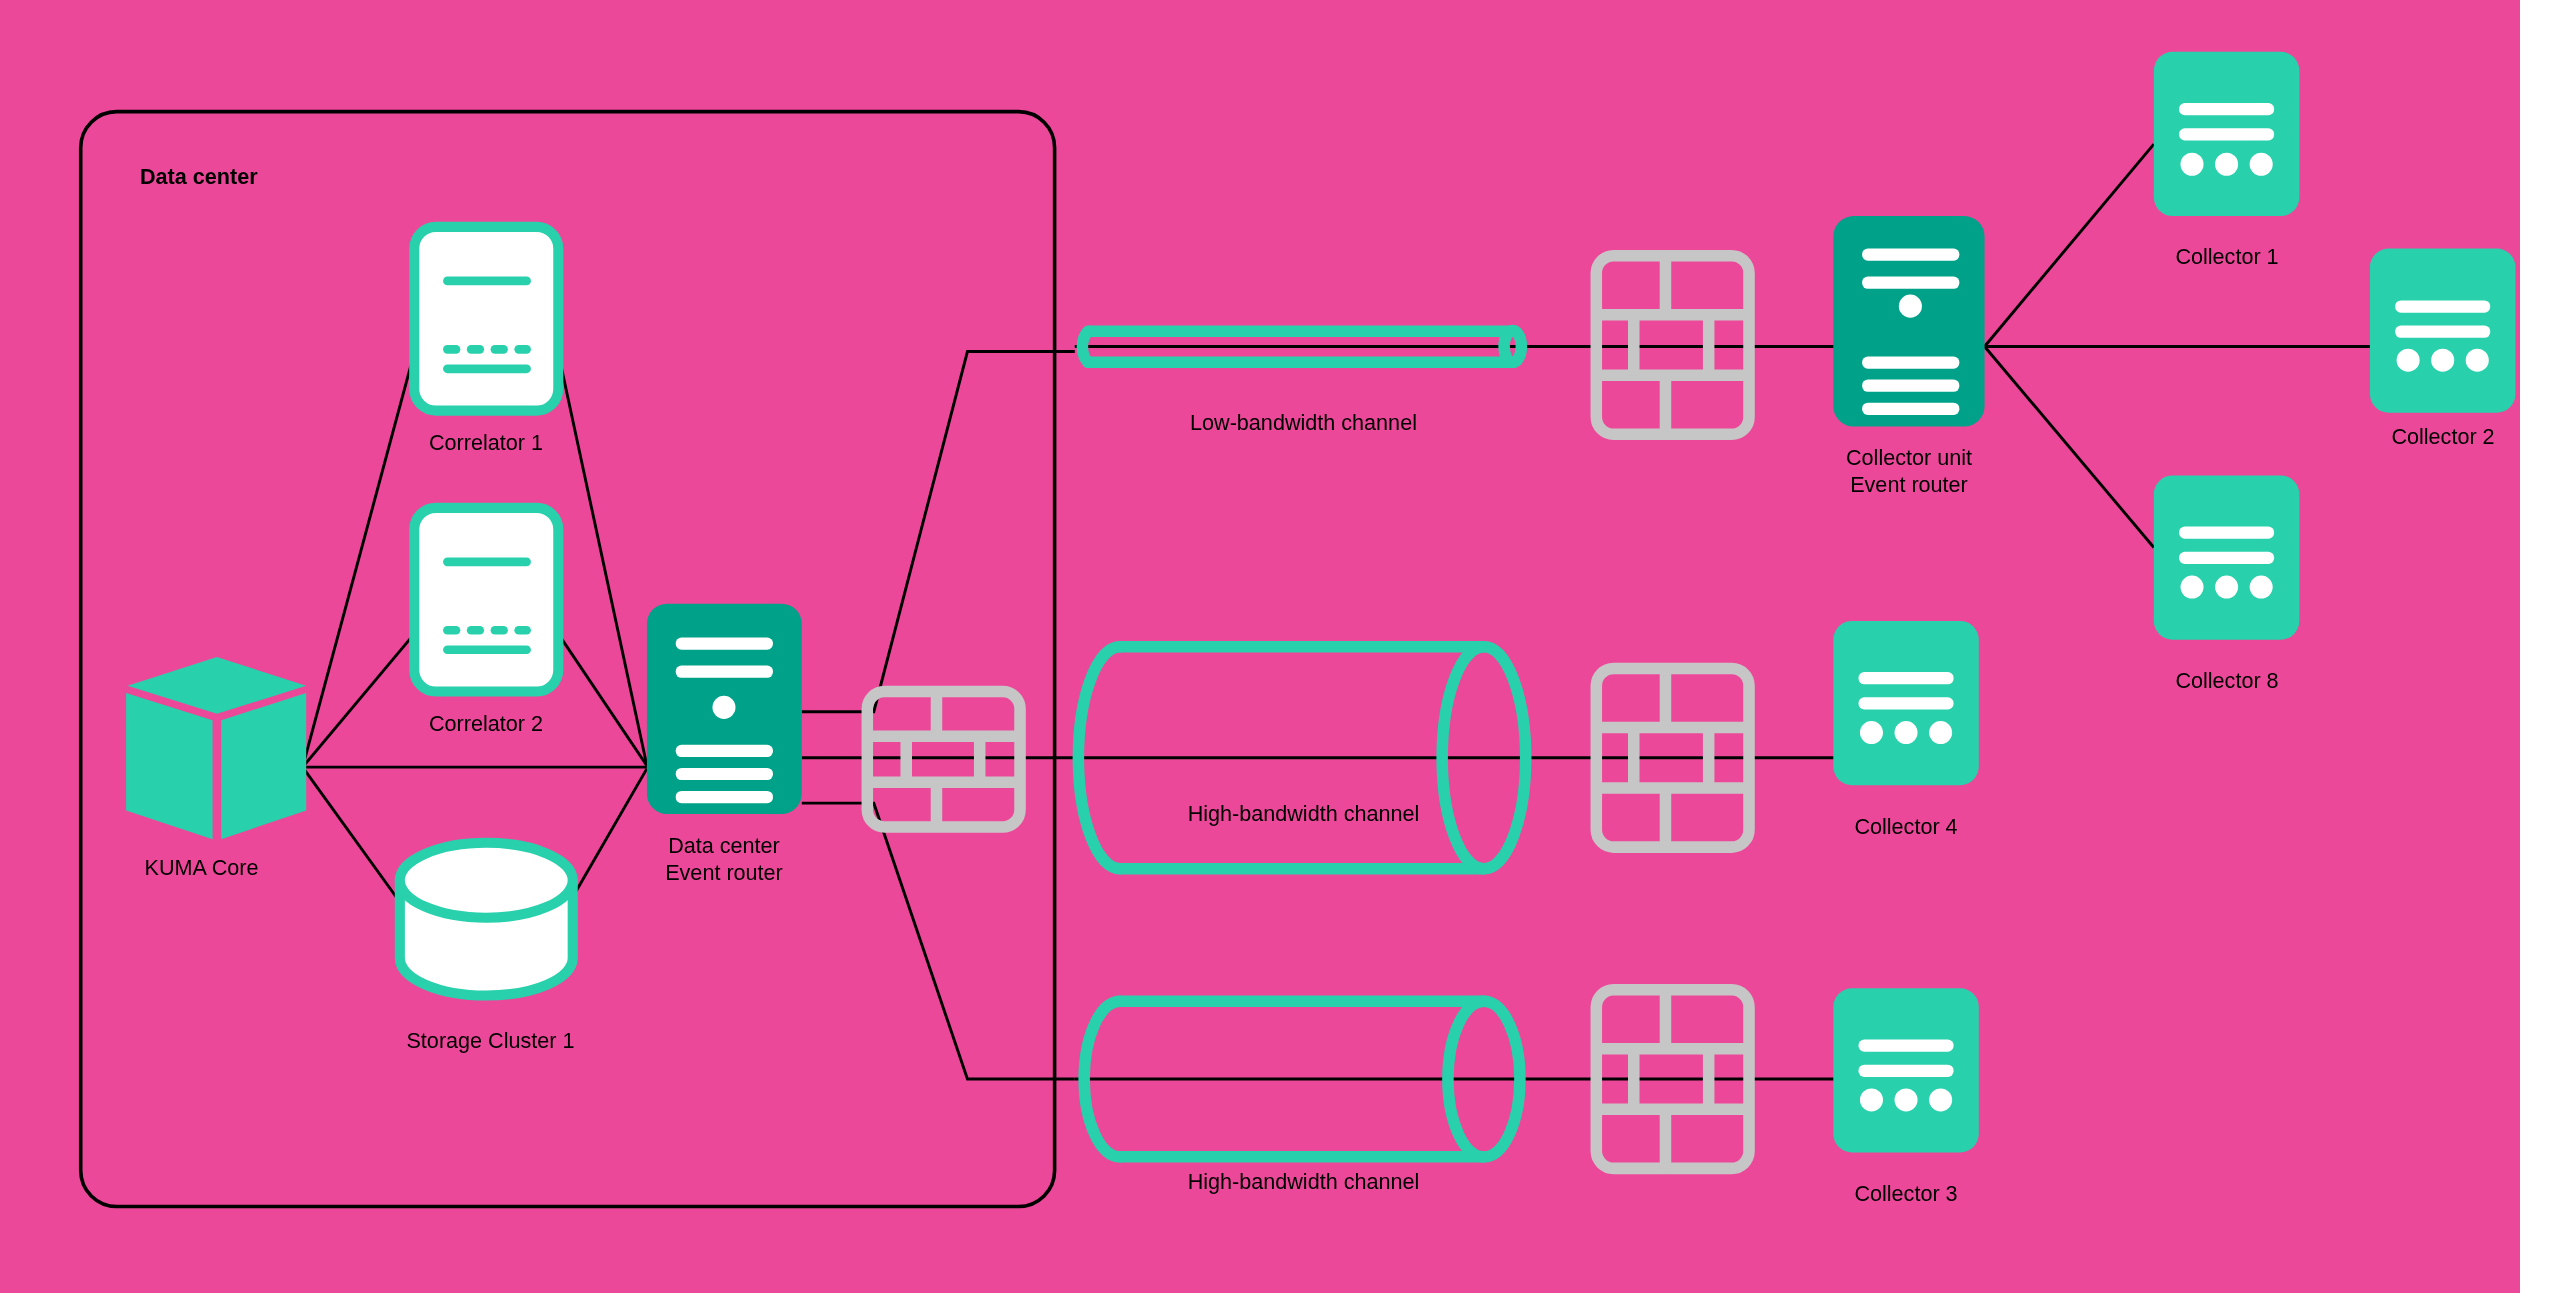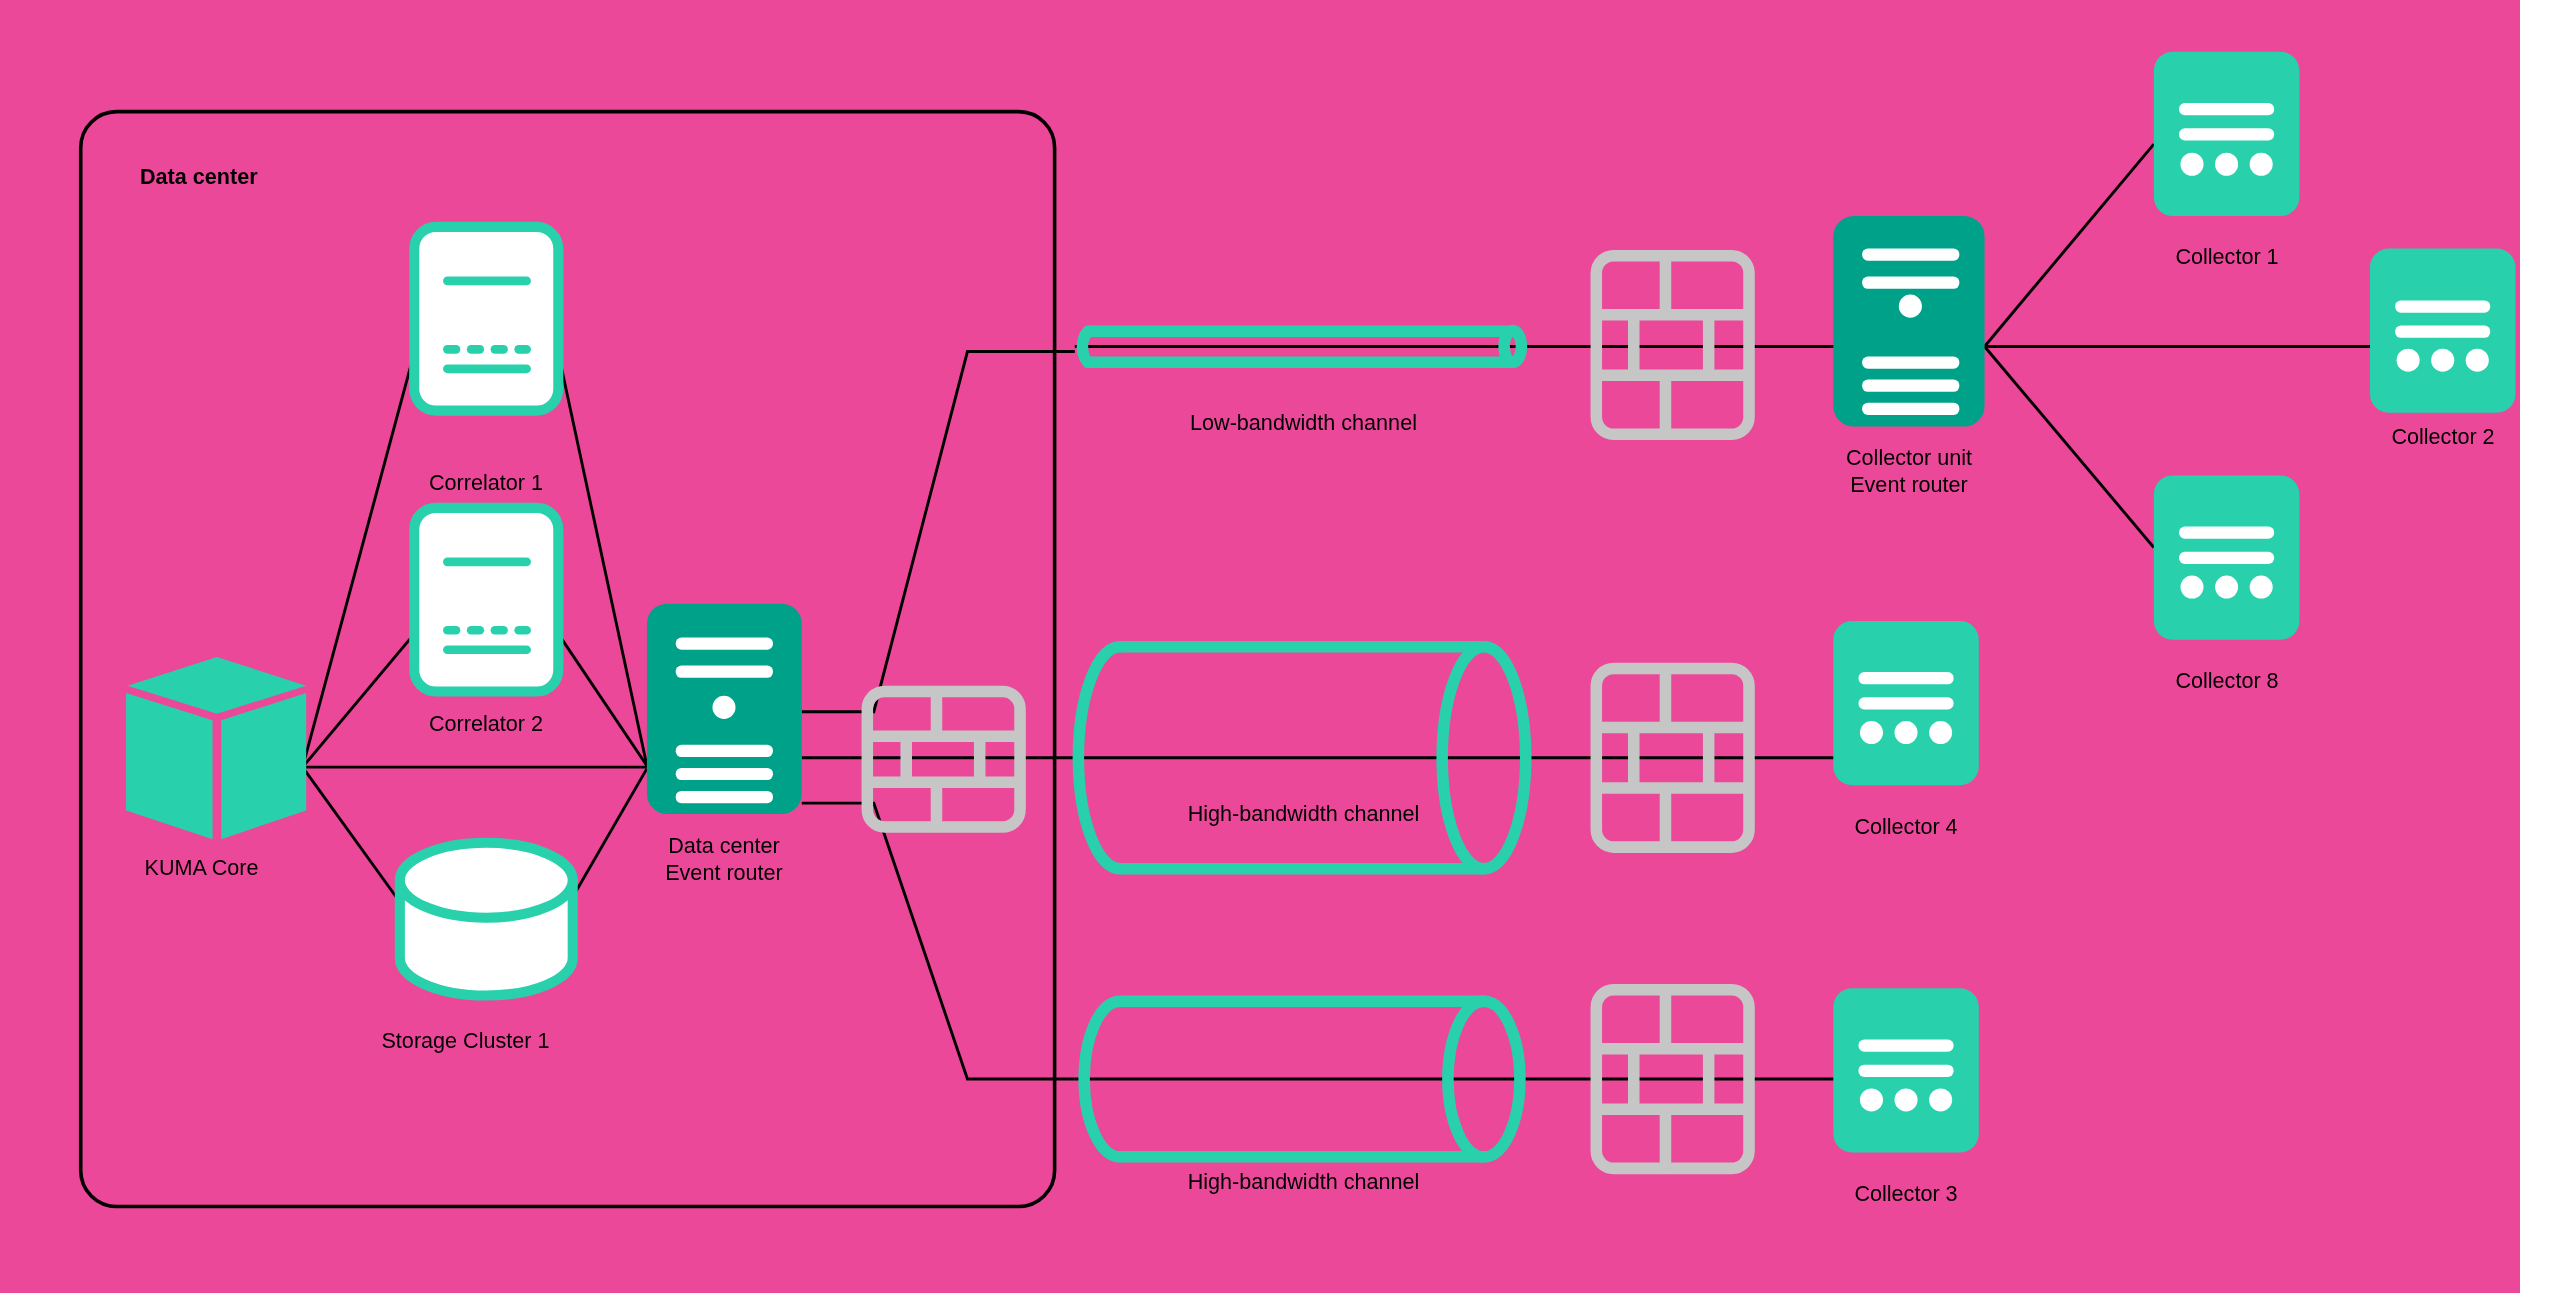--- a/index.html
+++ b/index.html
@@ -249,25 +249,25 @@
         <circle cx="2694" cy="1527" r="16"></circle>
       </g>
     </g>
 
   </svg>
 
   <div class="zone-title" style="left:140px; top:164px;">Data center</div>
 
   <div class="node-label" style="left:97px; top:854px; width:209px;">KUMA Core</div>
 
-  <div class="node-label" style="left:378px; top:429px; width:216px;margin-top:40px;">Correlator 1</div>
+  <div class="node-label" style="left:378px; top:429px; width:216px;">Correlator 1</div>
 
   <div class="node-label" style="left:378px; top:710px; width:216px;">Correlator 2</div>
 
-  <div class="node-label" style="left:336px; top:1027px; width:259px;">Storage Cluster 1</div>
+  <div class="node-label" style="left:361px; top:1027px; width:259px;">Storage Cluster 1</div>
 
   <div class="node-label" style="left:616px; top:832px; width:216px;">Data center</div>
   <div class="node-label" style="left:616px; top:859px; width:216px;">Event router</div>
 
   <div class="node-label" style="left:1120px; top:390px; width:367px;margin-top:19px;">Low-bandwidth channel</div>
 
   <div class="node-label" style="left:1120px; top:800px; width:367px;">High-bandwidth channel</div>
 
   <div class="node-label" style="left:1120px; top:1168px; width:367px;">High-bandwidth channel</div>
 

